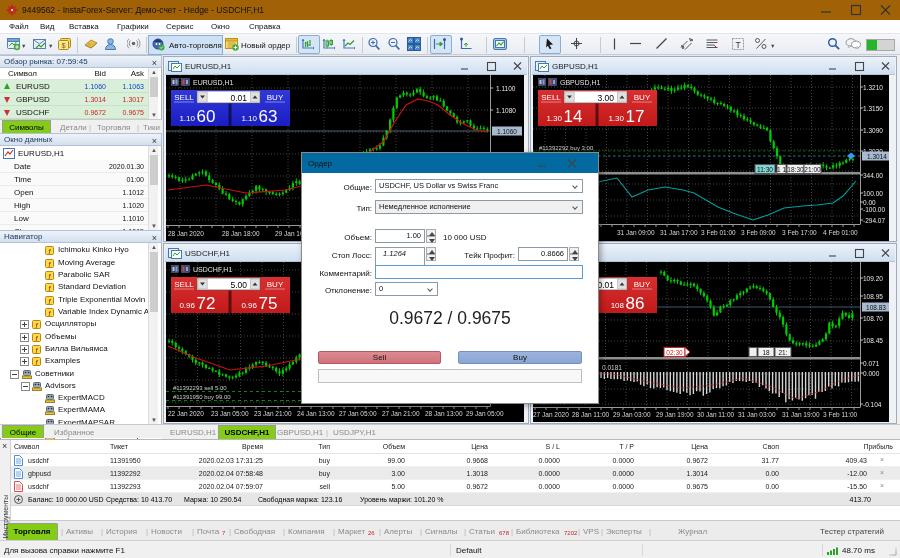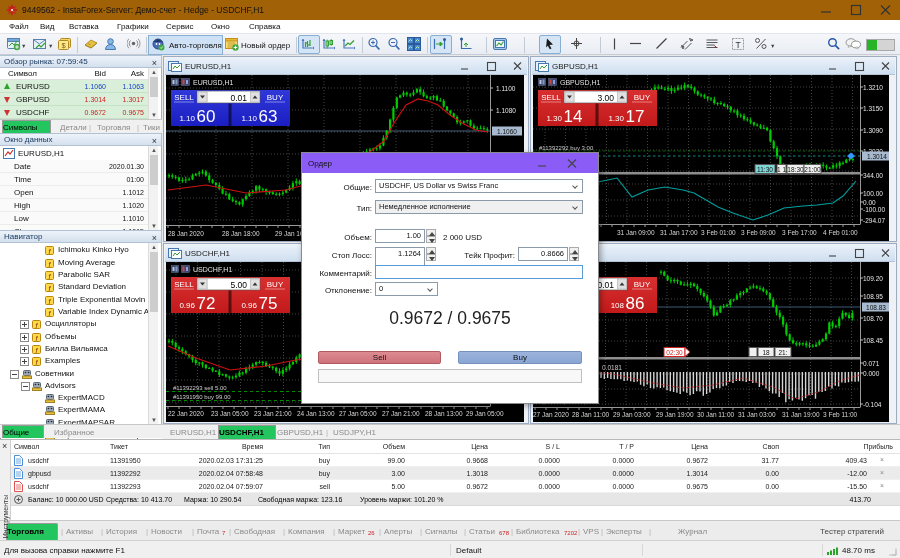--- a/index.html
+++ b/index.html
@@ -2,22 +2,22 @@
 <html><head><meta charset="utf-8"><title>MT5</title><style>
 *{margin:0;padding:0;box-sizing:border-box;}
 html,body{width:900px;height:558px;overflow:hidden;}
 #app{position:relative;width:900px;height:558px;font-family:"Liberation Sans",sans-serif;
  font-size:8px;color:#111;background:#fff;box-shadow:inset 0 0 0 1px #8a8a8a;}
 .abs{position:absolute;}
 .hdr{background:linear-gradient(#edf3fa,#d4e0ee);border:1px solid #b2c2d4;border-left:none;
  color:#15355c;line-height:12px;padding-left:4px;}
 .hdr .x{position:absolute;right:4px;top:1px;color:#333;font-size:9px;}
 .tabbar{background:#f0f0f0;border-top:1px solid #c8c8c8;}
-.tab-act{position:absolute;background:#22c55e;border:1px solid #9a9a9a;border-bottom:none;
- color:#000;}
+.tab-act{position:absolute;background:#84cc16;border:1px solid #9a9a9a;border-bottom:none;
+ text-align:center;color:#000;}
 .tab-in{position:absolute;color:#8a8a8a;}
 .sep{position:absolute;color:#b5b5b5;}
 .win{position:absolute;background:#eef2f7;border:1px solid #9cabc0;}
 .wtitle{position:absolute;left:1px;top:1px;right:1px;height:17px;
  background:linear-gradient(#eaf1fa,#cfdfef);border-bottom:1px solid #b4c4d6;}
 .wtitle .t{position:absolute;left:20px;top:4px;font-size:8px;color:#1a1a1a;}
 .mini{font-size:7px;}
 svg text{font-family:"Liberation Sans",sans-serif;}
 .tbl{position:absolute;font-size:7px;color:#1a1a1a;}
 .r{text-align:right;}
@@ -1236,38 +1236,38 @@
         <rect x="9" y="0.5" width="2" height="7.5" fill="#28a428"></rect>
       </svg>
       <span class="abs" style="left:842px;top:5px;">48.70 ms</span>
       <svg class="abs" style="left:888px;top:6px" width="10" height="10">
         <path d="M8 1v7H1" fill="none" stroke="#c0c0c0"></path>
         <path d="M8 4v4H4M8 7v1H7" fill="none" stroke="#c0c0c0"></path>
       </svg>
     </div>
     <span class="abs" style="left:-17px;top:513px;width:44px;text-align:center;transform:rotate(-90deg);color:#333;font-size:7px;">Инструменты</span>
     <div class="abs" style="left:301px;top:152px;width:298px;height:252px;background:#fff;border:1px solid #8a8a8a;box-shadow:2px 2px 6px rgba(0,0,0,0.35);">
-      <div class="abs" style="left:0;top:0;width:296px;height:20px;background:#8b5cf6;">
+      <div class="abs" style="left:0;top:0;width:296px;height:20px;background:#0369a1;">
         <span class="abs" style="left:6px;top:6px;">Ордер</span>
         <svg class="abs" style="left:234px;top:5px" width="50" height="11">
           <path d="M2 8h8" stroke="#444" stroke-width="1.1"></path>
           <path d="M32 1.5l8 8M40 1.5l-8 8" stroke="#444" stroke-width="1.1"></path>
         </svg>
       </div>
       <span class="abs r" style="left:0px;top:30px;width:70px;">Общие:</span>
       <span class="combo" style="left:73px;top:26px;width:208px;height:14px;">USDCHF, US Dollar vs Swiss Franc<span class="chev"></span></span>
       <span class="abs r" style="left:0px;top:51px;width:70px;">Тип:</span>
       <span class="combo" style="left:73px;top:47px;width:208px;height:14px;background:#f0f0f0;">Немедленное исполнение<span class="chev"></span></span>
       <span class="abs r" style="left:0px;top:80px;width:70px;">Объем:</span>
       <span class="combo r" style="left:73px;top:76px;width:50px;height:14px;padding-right:3px;">1.00</span>
       <span class="spin up" style="left:124px;top:76px;height:7px;"></span>
       <span class="spin dn" style="left:124px;top:83px;height:7px;"></span>
-      <span class="abs" style="left:141px;top:80px;">2 000 USD</span>
+      <span class="abs" style="left:141px;top:80px;">10 000 USD</span>
       <span class="abs r" style="left:0px;top:98px;width:70px;">Стоп Лосс:</span>
-      <span class="combo r" style="left:73px;top:94px;width:50px;height:24px;padding-right:3px;">1.1264</span>
+      <span class="combo r" style="left:73px;top:94px;width:50px;height:24px;padding-right:18px;font-style:italic;">1.1264</span>
       <span class="spin up" style="left:124px;top:94px;height:7px;"></span>
       <span class="spin dn" style="left:124px;top:101px;height:7px;"></span>
       <span class="abs r" style="left:143px;top:98px;width:70px;">Тейк Профит:</span>
       <span class="combo r" style="left:216px;top:94px;width:50px;height:14px;padding-right:3px;">0.8666</span>
       <span class="spin up" style="left:267px;top:94px;height:7px;"></span>
       <span class="spin dn" style="left:267px;top:101px;height:7px;"></span>
       <span class="abs r" style="left:0px;top:116px;width:70px;">Комментарий:</span>
       <span class="combo" style="left:73px;top:112px;width:208px;height:14px;border-color:#5a9ad8;"></span>
       <span class="abs r" style="left:0px;top:133px;width:70px;">Отклонение:</span>
       <span class="combo" style="left:73px;top:129px;width:63px;height:14px;">0<span class="chev"></span></span>

